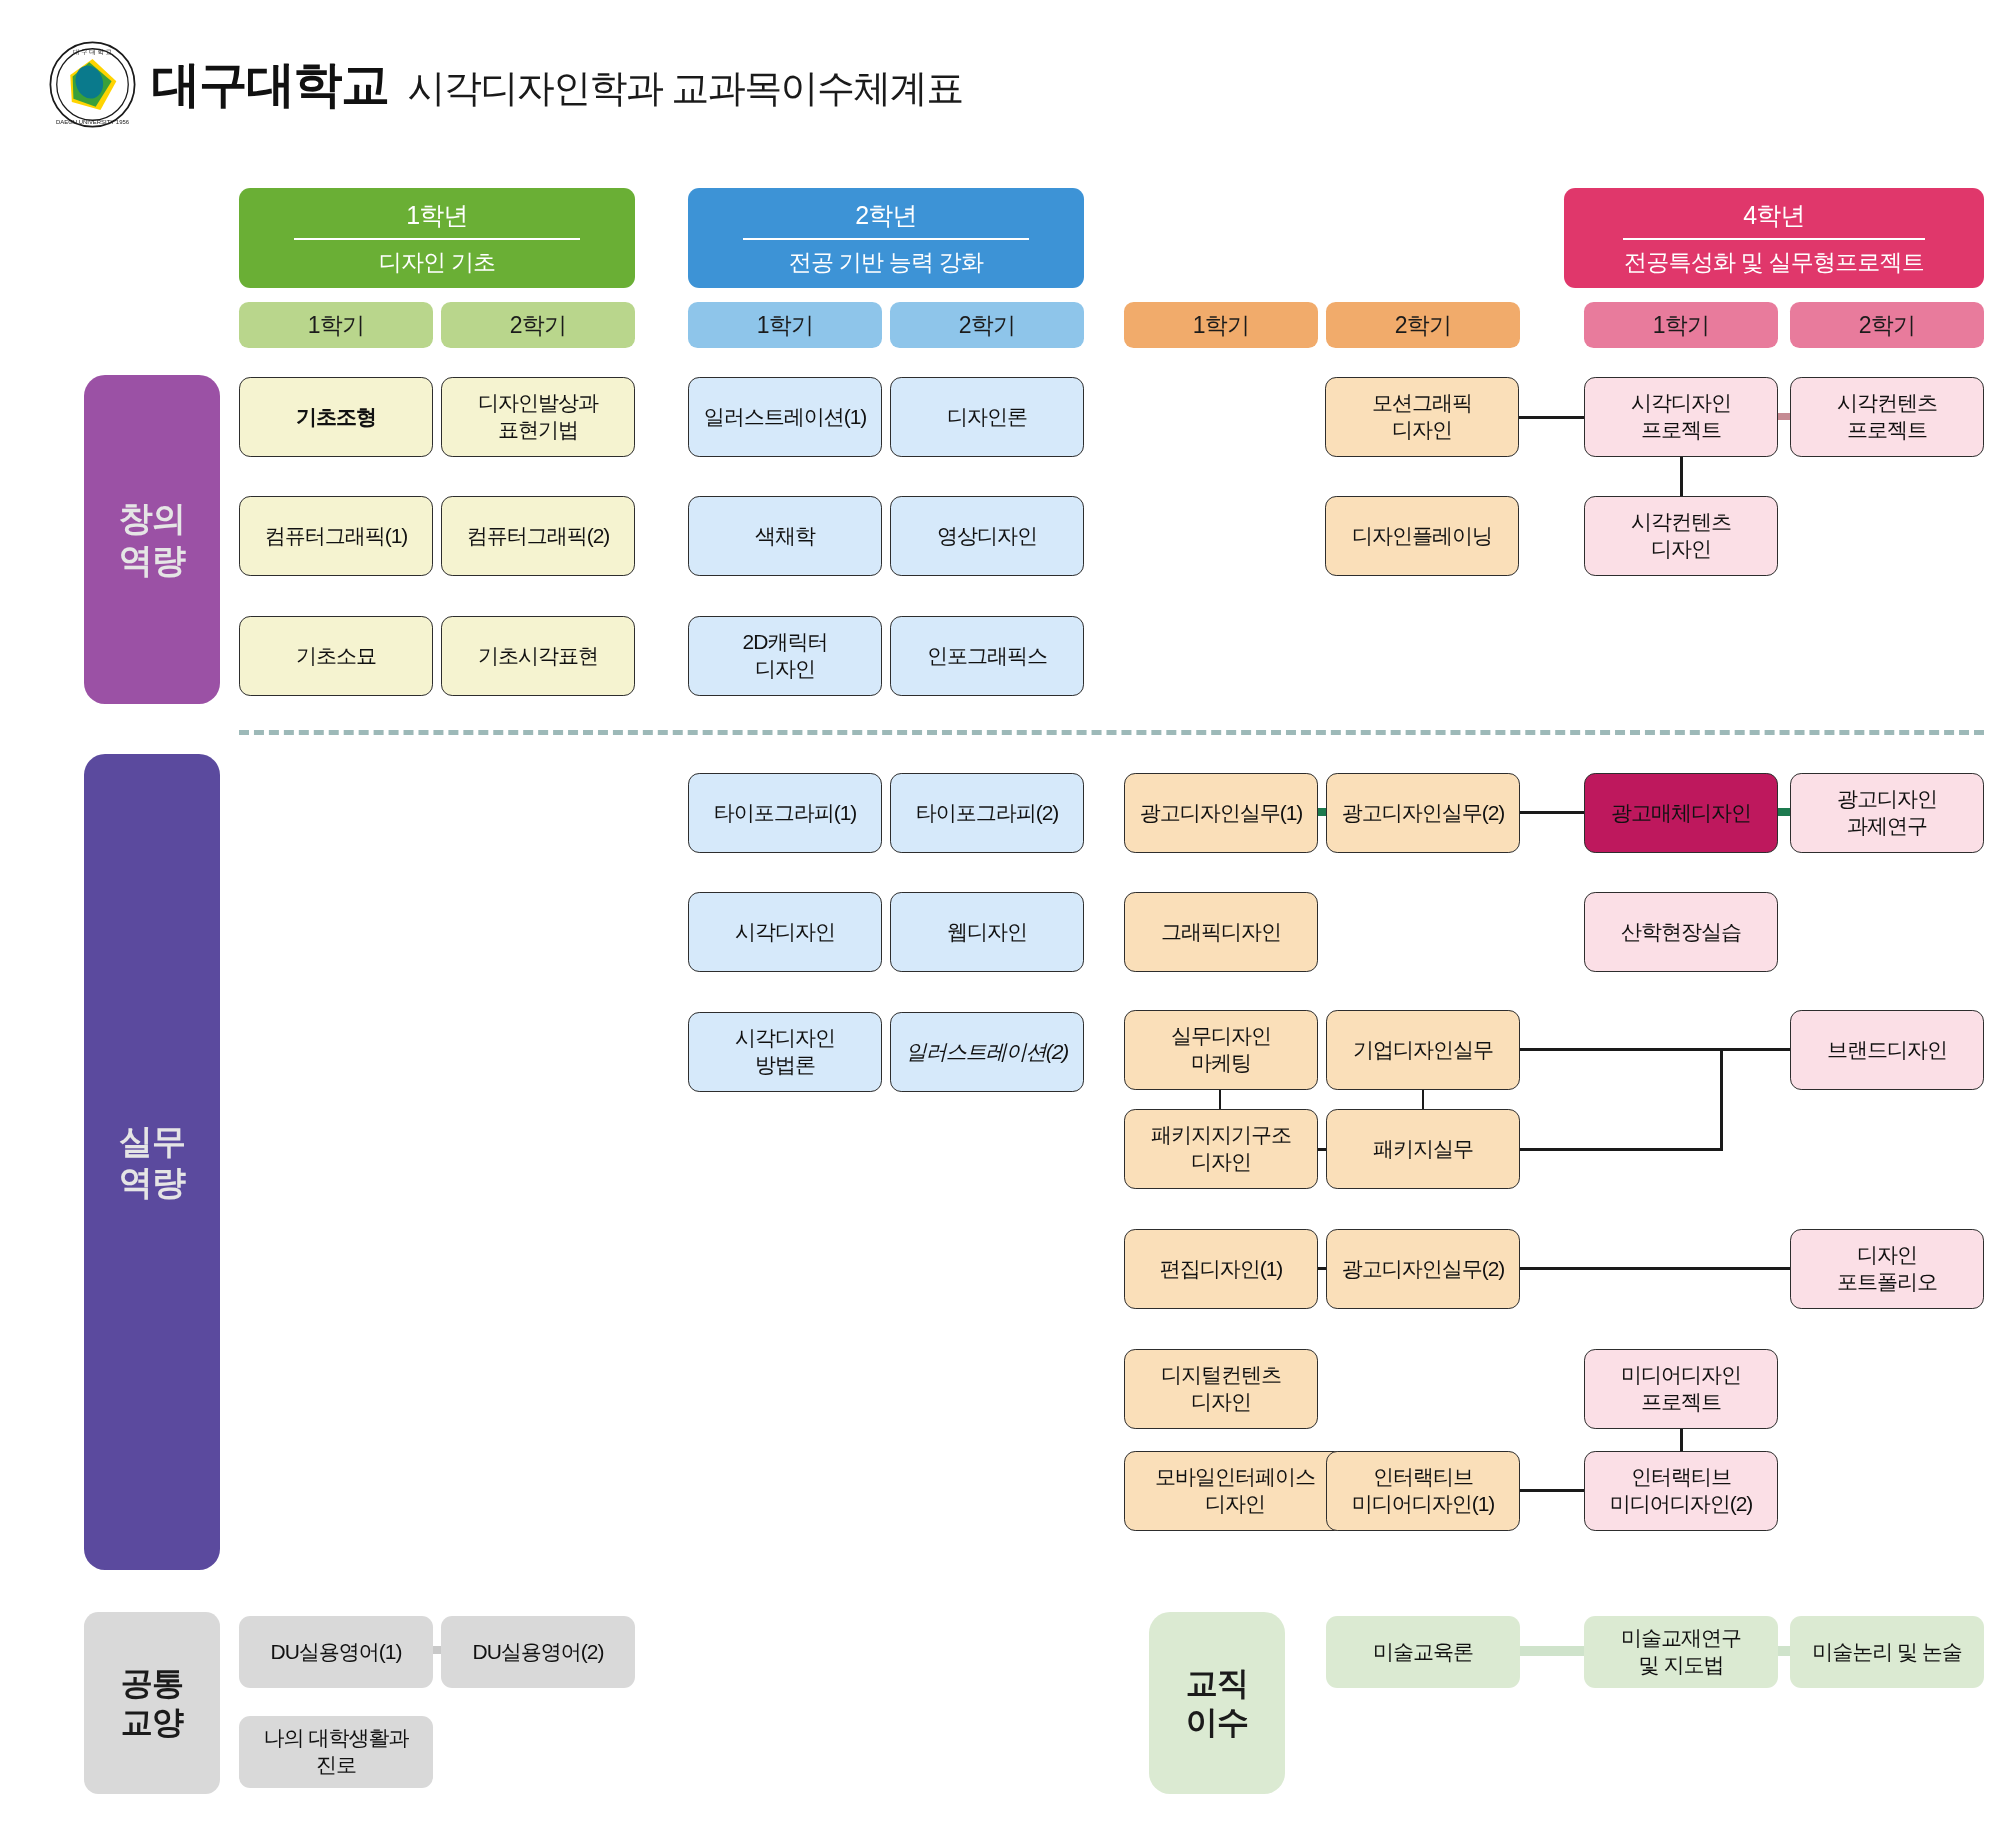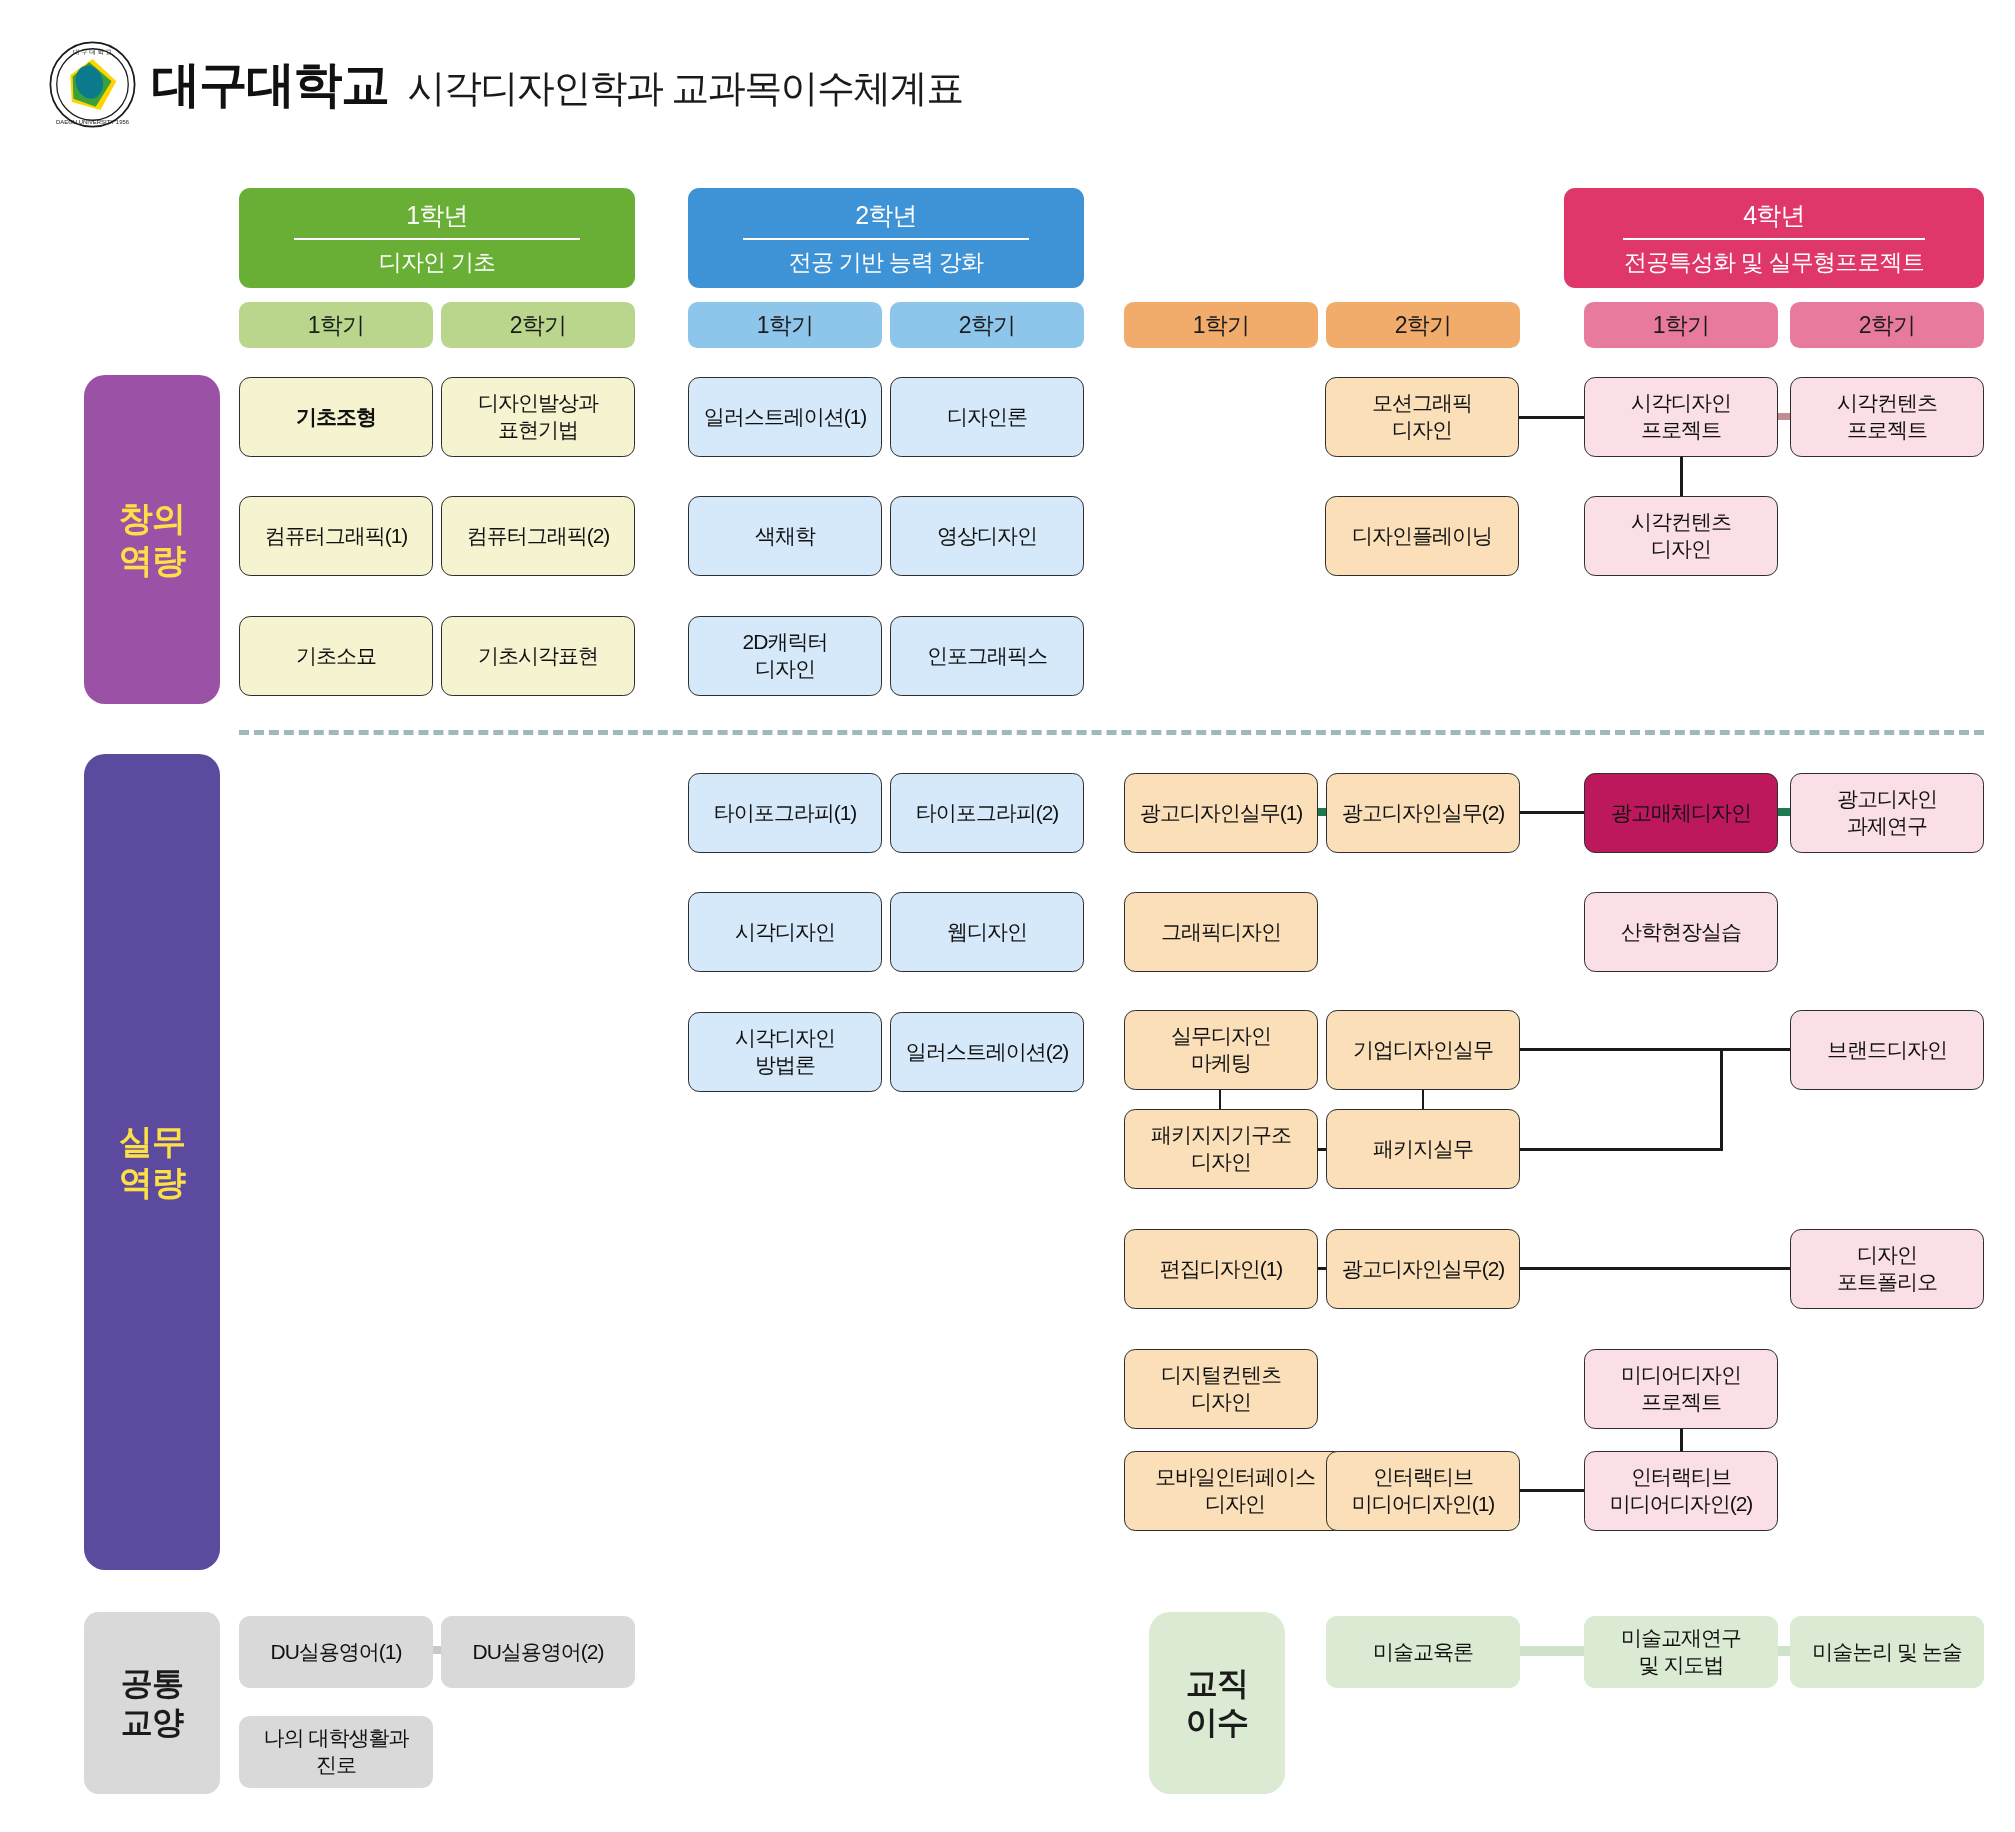--- a/index.html
+++ b/index.html
@@ -37,21 +37,21 @@
   .year-head .ys { font-size: 23px; letter-spacing: -0.8px; line-height: 1.25; }
 
   .sem-pill {
     position: absolute; border-radius: 9.6px; display: flex;
     align-items: center; justify-content: center;
     font-size: 23px; color: #1b1b1b; letter-spacing: -0.8px;
   }
 
   
   .side-bar {
-    position: absolute; border-radius: 21px; color: #fde047;
+    position: absolute; border-radius: 21px; color: #e5e5e5;
     display: flex; align-items: center; justify-content: center; text-align: center;
     font-size: 34px; font-weight: bold; line-height: 1.22; letter-spacing: -0.8px;
   }
   .side-bar-sm {
     position: absolute; border-radius: 14.4px;
     display: flex; align-items: center; justify-content: center; text-align: center;
     font-size: 32px; font-weight: bold; line-height: 1.22; letter-spacing: -0.8px; color: #1b1b1b;
   }
 
   
@@ -263,21 +263,21 @@
         <span style="white-space: pre-line;">시각디자인</span>
       </div>
       <div class="course" style="left: 890px; top: 892px; width: 194px; height: 80px; background: rgb(214, 233, 250);">
         <span style="white-space: pre-line;">웹디자인</span>
       </div>
       <div class="course" style="left: 688px; top: 1012px; width: 194px; height: 80px; background: rgb(214, 233, 250);">
         <span style="white-space: pre-line;">시각디자인
 방법론</span>
       </div>
       <div class="course" style="left: 890px; top: 1012px; width: 194px; height: 80px; background: rgb(214, 233, 250);">
-        <span style="white-space: pre-line;">일러스트레이션(2)</span>
+        <span style="white-space: pre-line; font-style: italic;">일러스트레이션(2)</span>
       </div>
       <div class="course" style="left: 1124px; top: 773px; width: 194px; height: 80px; background: rgb(250, 223, 185);">
         <span style="white-space: pre-line;">광고디자인실무(1)</span>
       </div>
       <div class="course" style="left: 1326px; top: 773px; width: 194px; height: 80px; background: rgb(250, 223, 185);">
         <span style="white-space: pre-line;">광고디자인실무(2)</span>
       </div>
       <div class="course" style="left: 1584px; top: 773px; width: 194px; height: 80px; background: #be185d;">
         <span style="white-space: pre-line;">광고매체디자인</span>
       </div>

